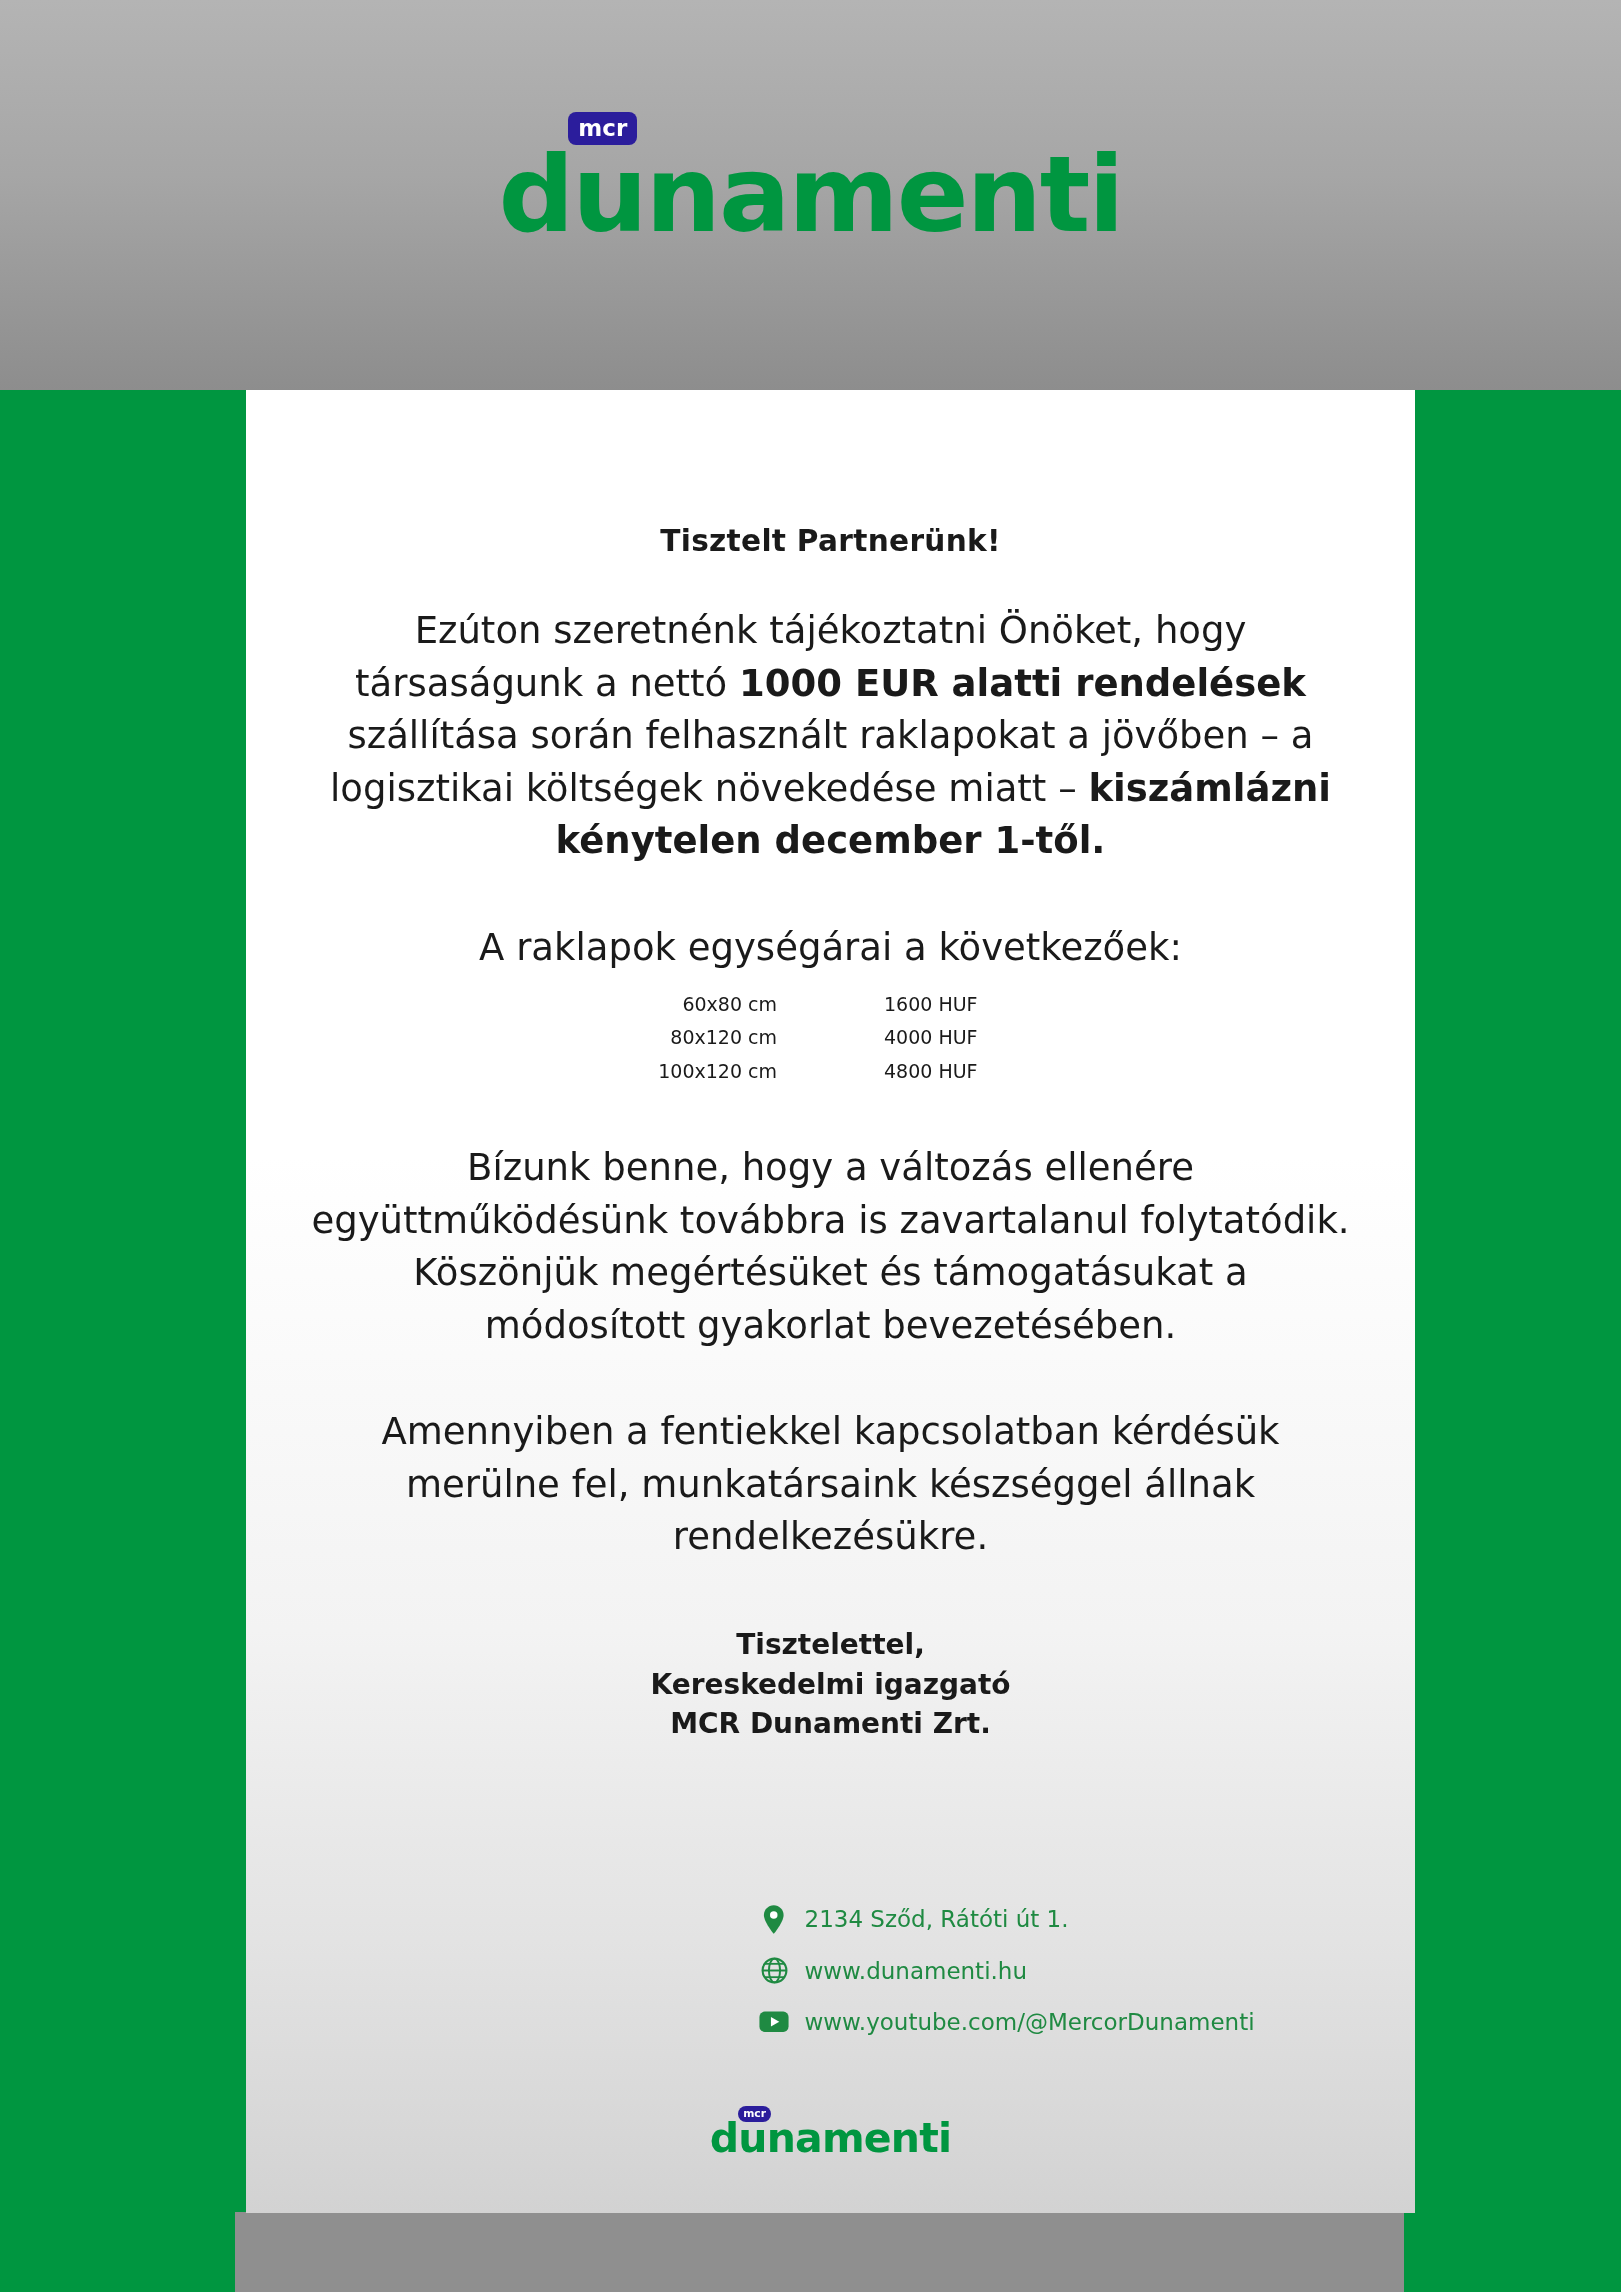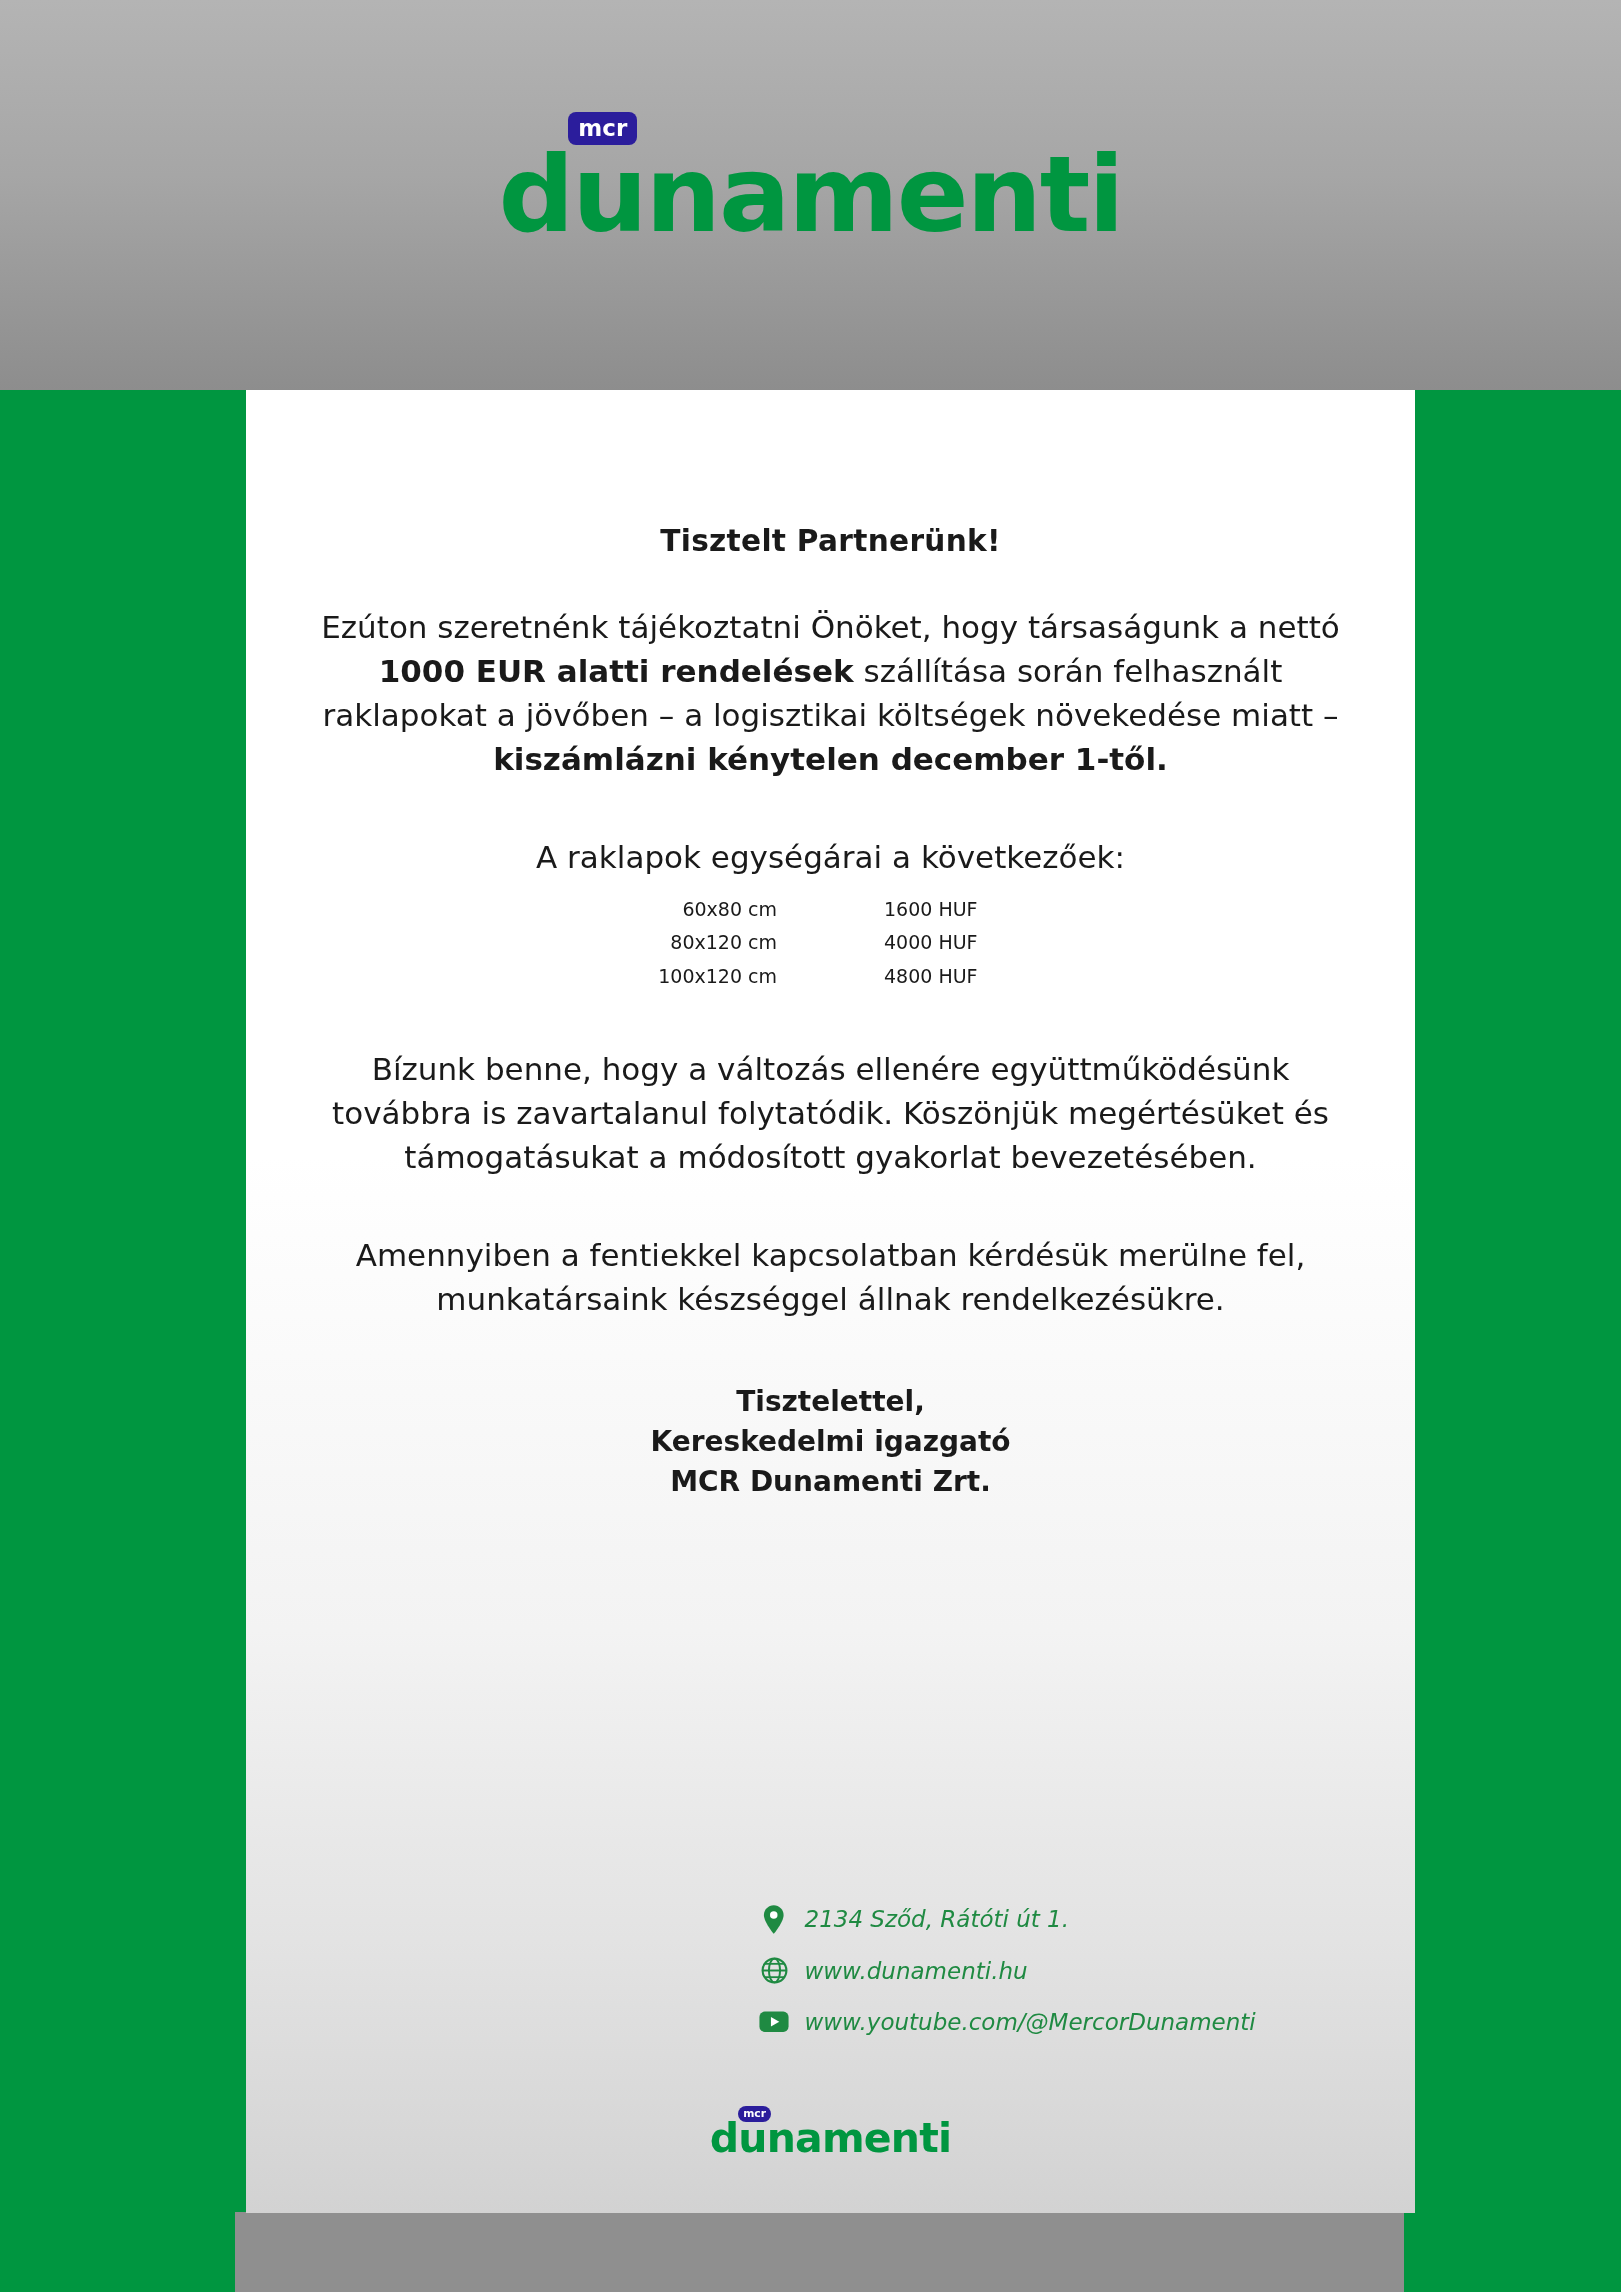--- a/index.html
+++ b/index.html
@@ -93,21 +93,21 @@
   .letter-title {
     margin: 0;
     padding-top: 134px;
     font-size: 29.6px;
     font-weight: 700;
     letter-spacing: 0.01em;
   }
 
   .para {
     margin: 13px;
-    font-size: 31px;
+    font-size: 37px;
     line-height: 1.42;
     font-weight: 400;
   }
   .para.gap-1 { margin-top: 47px; }
   .para.gap-2 { margin-top: 54px; }
   .para.gap-3 { margin-top: 54px; }
 
   .para b { font-weight: 700; }
 
   
@@ -157,21 +157,21 @@
   .contact-icon {
     width: 36px;
     min-width: 36px;
     height: 30px;
     margin-right: 12.5px;
     display: flex;
     align-items: center;
     justify-content: center;
   }
   .contact-icon svg { display: block; }
-  .contact-text { color: #1f8a42; font-style: italic; }
+  .contact-text { color: #1f8a42; }
 
   
   .footer-logo {
     position: absolute;
     left: 0;
     top: 1728px;
     width: 1169px;
     display: flex;
     justify-content: center;
   }

